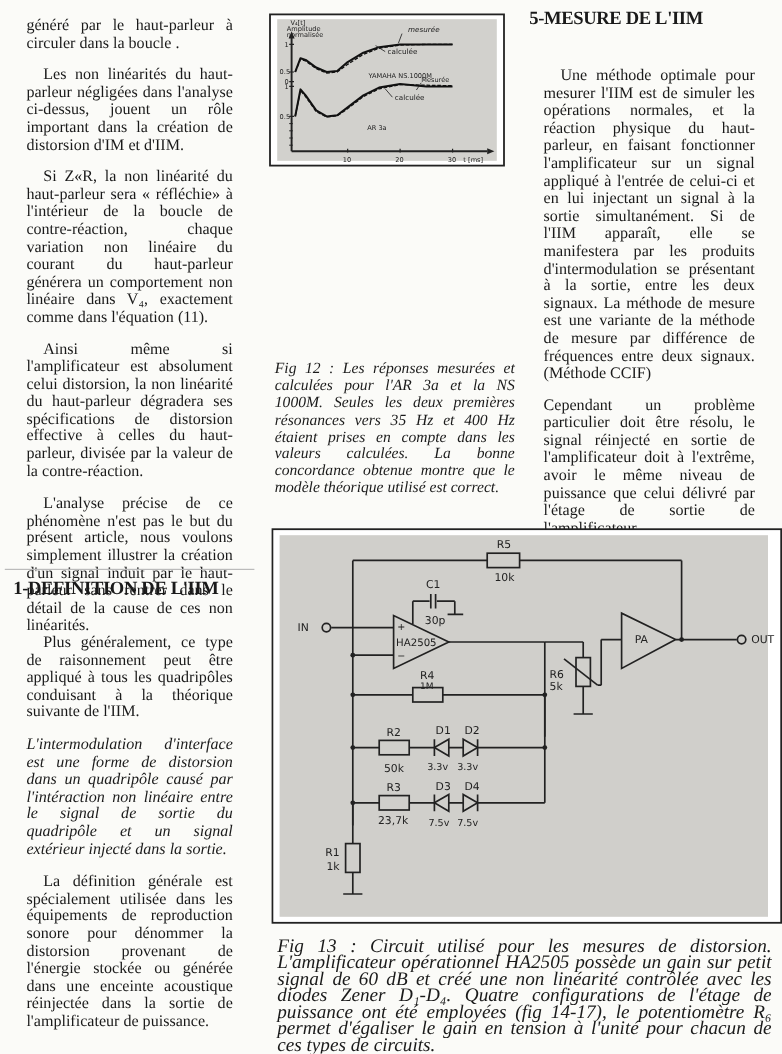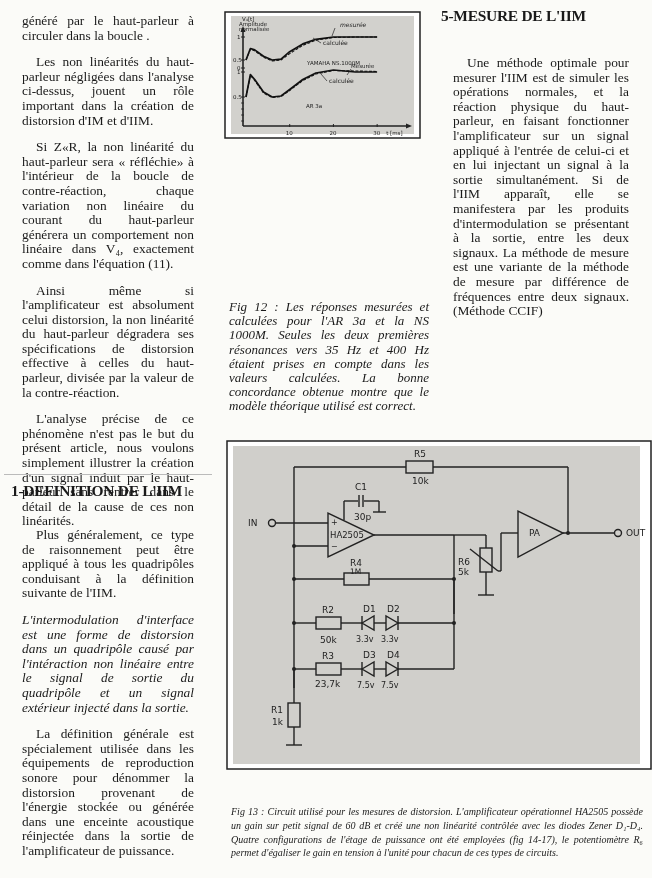--- a/index.html
+++ b/index.html
@@ -13,46 +13,47 @@
   #col3 { left:441px; top:2px; width:200px; }
   .col p { margin:12px; }
   .col p.ind { text-indent:14px; }
   .col p.it { font-style:italic; }
   h2 { font-size:15.5px; font-weight:bold; margin:0; letter-spacing:-0.3px; }
   #h4 { position:absolute; left:11px; top:482px; }
   #h5 { position:absolute; left:441px; top:7px; }
   .sep { position:absolute; left:4px; top:474px; width:208px; height:1px; background:#bbb; }
   .cap { position:absolute; font-style:italic; font-size:13px; line-height:14.2px; text-align:justify; }
   #cap12 { left:229px; top:300px; width:200px; }
-  #cap13 { left:231px; top:782px; width:412px; font-size:10px; line-height:13.8px;margin-top:23px; }
+  #cap13 { left:231px; top:782px; width:412px; font-size:16px; line-height:13.8px; }
   svg text { font-family:"DejaVu Sans", sans-serif; fill:#222; }
 </style>
 </head>
 <body>
 
 <div class="col" id="col1">
   <p>généré par le haut-parleur à circuler dans la boucle .</p>
   <p class="ind">Les non linéarités du haut-parleur négligées dans l'analyse ci-dessus, jouent un rôle important dans la création de distorsion d'IM et d'IIM.</p>
   <p class="ind">Si Z«R, la non linéarité du haut-parleur sera « réfléchie» à l'intérieur de la boucle de contre-réaction, chaque variation non linéaire du courant du haut-parleur générera un comportement non linéaire dans V₄, exactement comme dans l'équation (11).</p>
   <p class="ind">Ainsi même si l'amplificateur est absolument celui distorsion, la non linéarité du haut-parleur dégradera ses spécifications de distorsion effective à celles du haut-parleur, divisée par la valeur de la contre-réaction.</p>
   <p class="ind">L'analyse précise de ce phénomène n'est pas le but du présent article, nous voulons simplement illustrer la création d'un signal induit par le haut-parleur sans rentrer dans le détail de la cause de ces non linéarités.</p>
 </div>
 
 <div class="sep"></div>
 <h2 id="h4">1-DEFINITION DE L'IIM</h2>
 
 <div class="col" id="col1b" style="left:10px;top:516px;width:196px;">
-  <p class="ind">Plus généralement, ce type de raisonnement peut être appliqué à tous les quadripôles conduisant à la définition suivante de l'IIM.</p>
+  <p class="ind">Plus généralement, ce type de raisonnement peut être appliqué à tous les quadripôles conduisant à la théorique suivante de l'IIM.</p>
   <p class="it">L'intermodulation d'interface est une forme de distorsion dans un quadripôle causé par l'intéraction non linéaire entre le signal de sortie du quadripôle et un signal extérieur injecté dans la sortie.</p>
   <p class="ind">La définition générale est spécialement utilisée dans les équipements de reproduction sonore pour dénommer la distorsion provenant de l'énergie stockée ou générée dans une enceinte acoustique réinjectée dans la sortie de l'amplificateur de puissance.</p>
 </div>
 
 <h2 id="h5">5-MESURE DE L'IIM</h2>
 <div class="col" id="col3" style="top:44px;">
   <p class="ind">Une méthode optimale pour mesurer l'IIM est de simuler les opérations normales, et la réaction physique du haut-parleur, en faisant fonctionner l'amplificateur sur un signal appliqué à l'entrée de celui-ci et en lui injectant un signal à la sortie simultanément. Si de l'IIM apparaît, elle se manifestera par les produits d'intermodulation se présentant à la sortie, entre les deux signaux. La méthode de mesure est une variante de la méthode de mesure par différence de fréquences entre deux signaux. (Méthode CCIF)</p>
+  <p>Cependant un problème particulier doit être résolu, le signal réinjecté en sortie de l'amplificateur doit à l'extrême, avoir le même niveau de puissance que celui délivré par l'étage de sortie de l'amplificateur.</p>
 </div>
 
 <div>
   <svg id="fig12svg" style="position:absolute;left:223px;top:8px;" width="205" height="132" viewBox="0 0 205 132">
     <rect x="2" y="4" width="195" height="126" fill="#fff" stroke="#222" stroke-width="1.5"></rect>
     <rect x="8" y="8" width="183" height="118" fill="#d2d1cd"></rect>
     <g id="fig12plot">
         <line x1="20" y1="22" x2="20" y2="118" stroke="#222" stroke-width="1.6"></line>
         <polygon points="17.5,24 22.5,24 20,18" fill="#222"></polygon>
         <line x1="20" y1="118" x2="183" y2="118" stroke="#222" stroke-width="1.6"></line>

